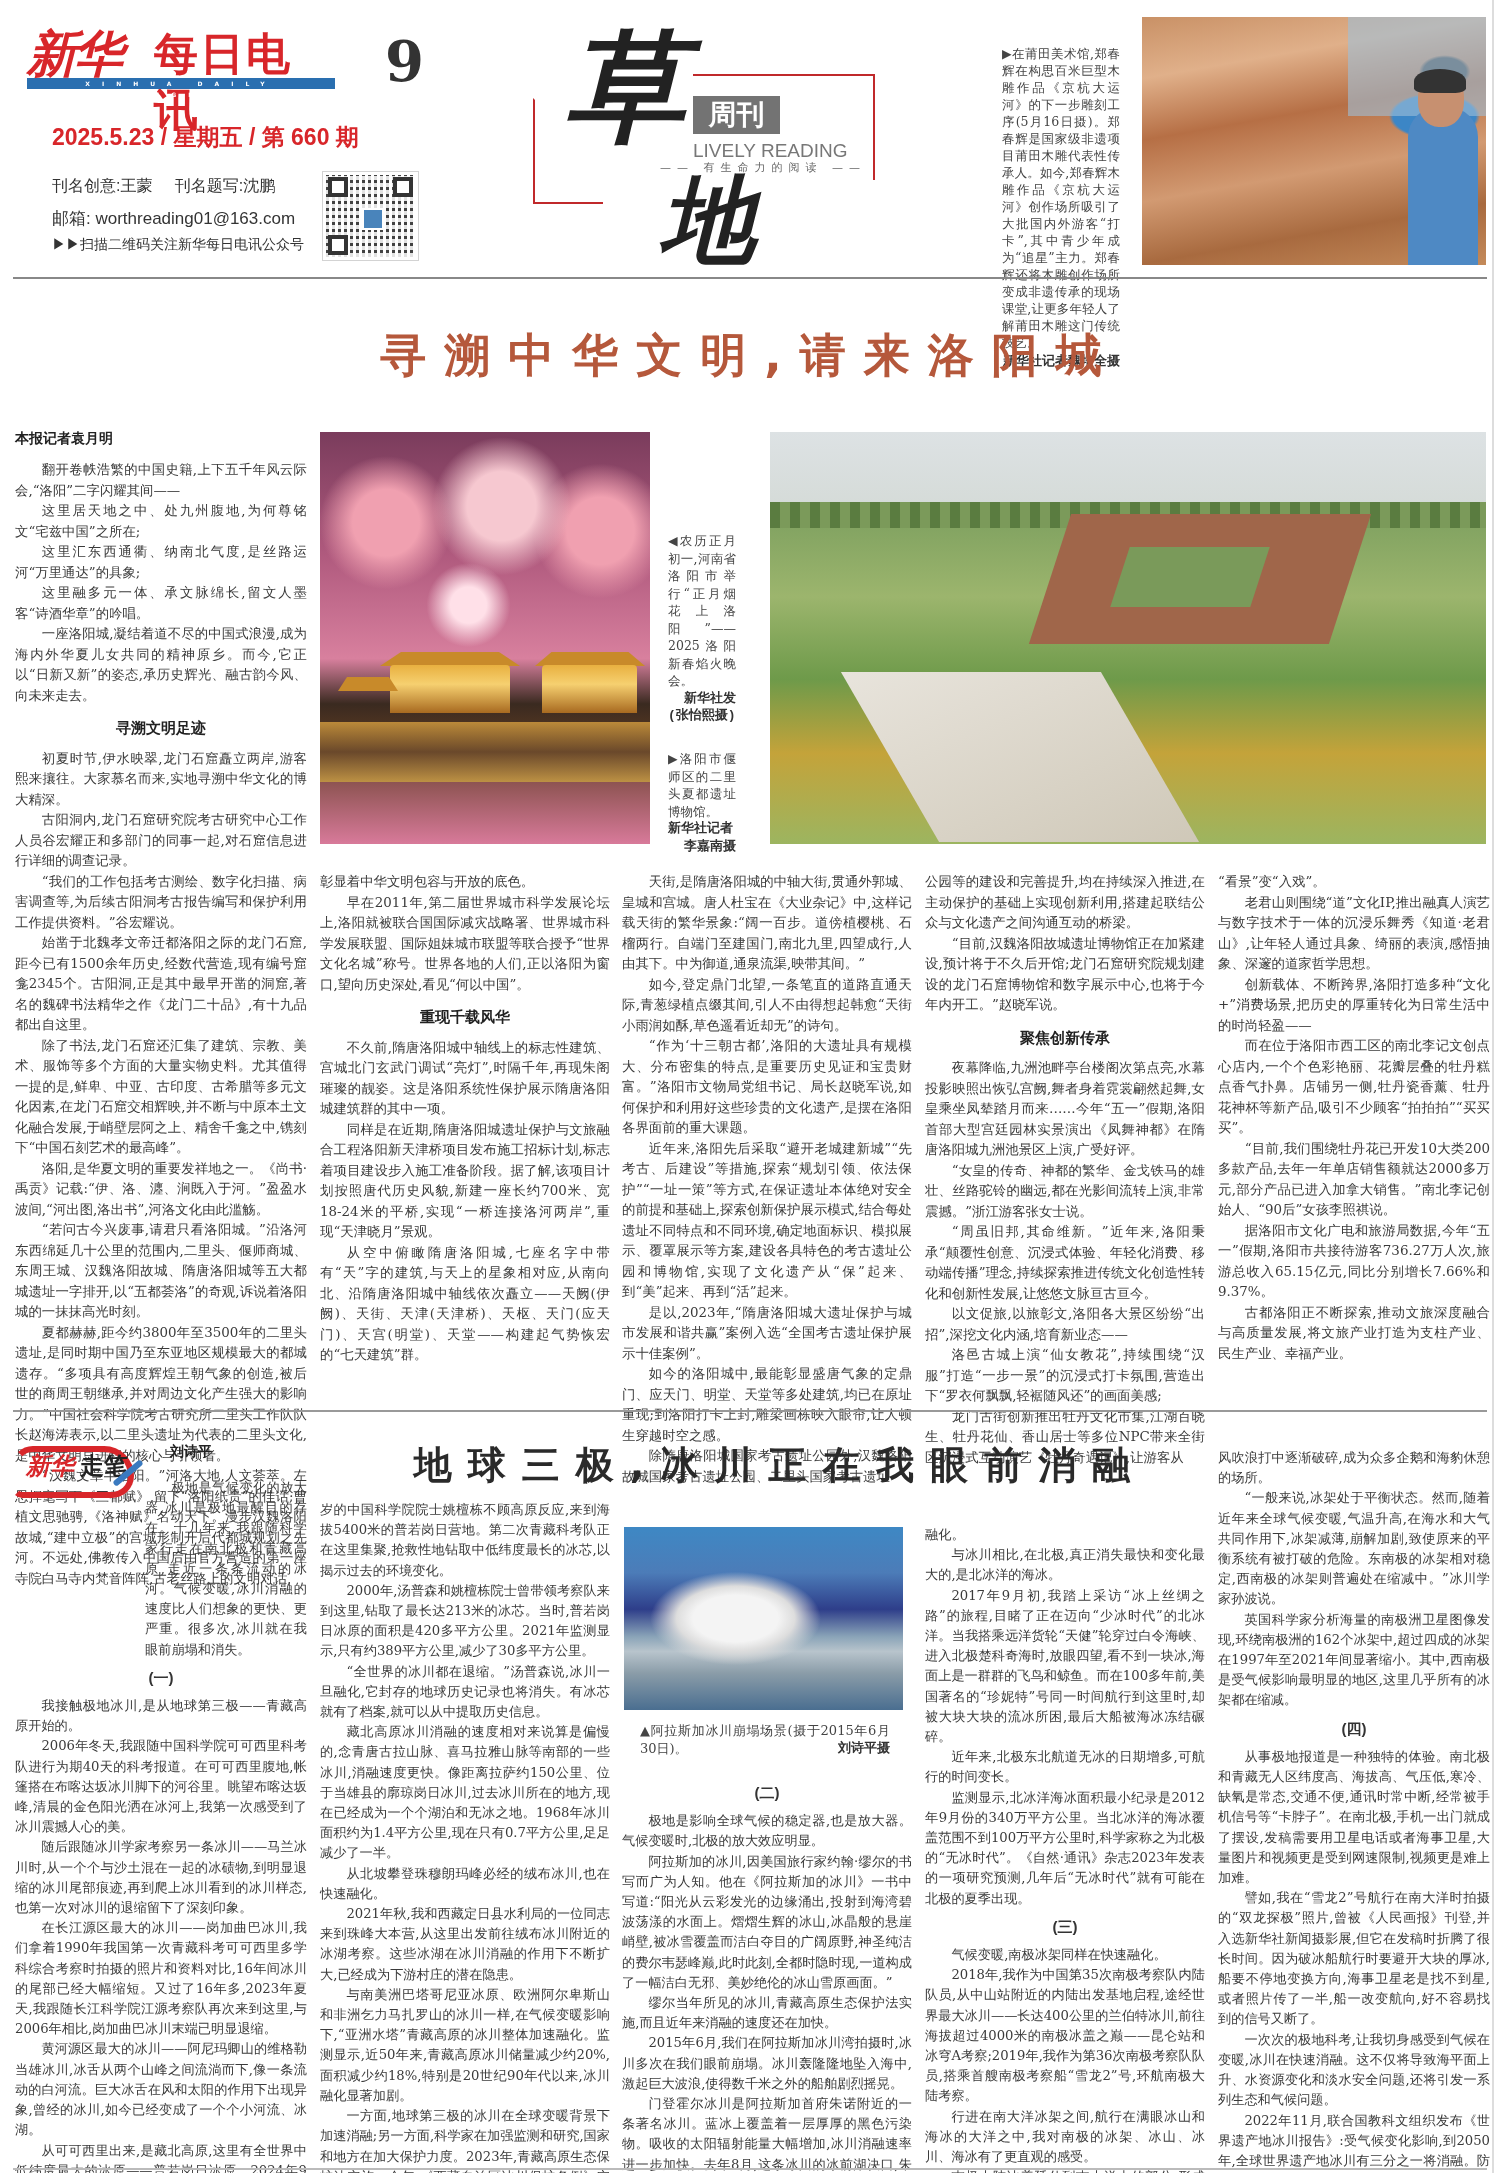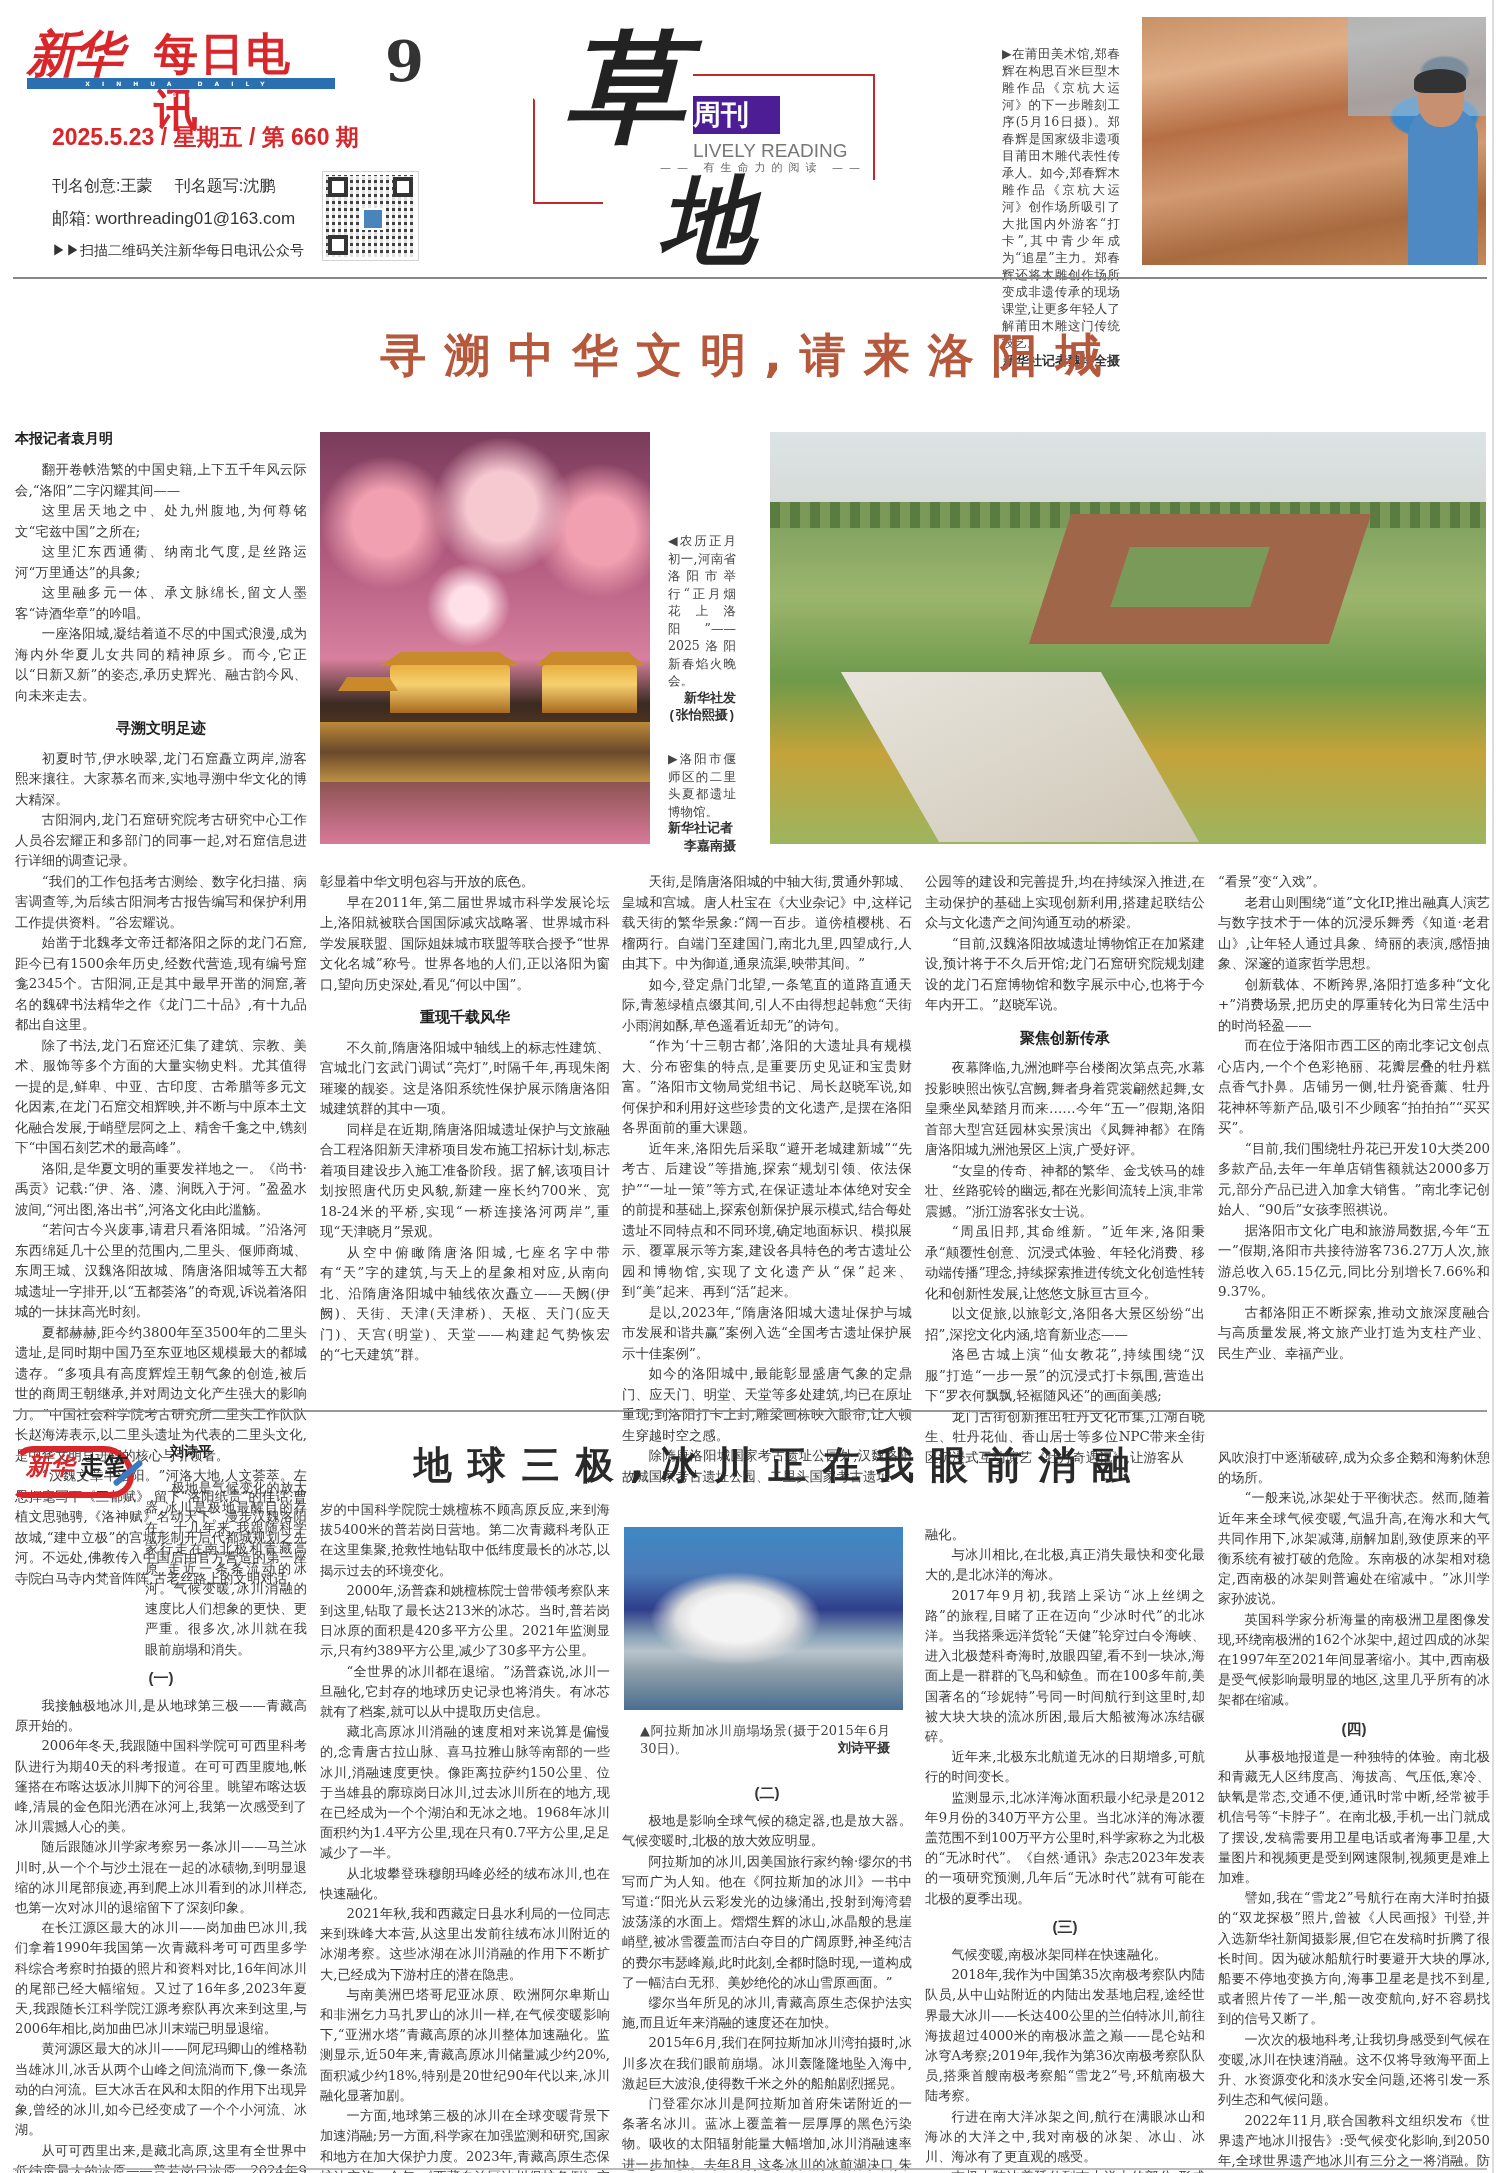--- a/index.html
+++ b/index.html
@@ -15,21 +15,21 @@
 .qr{left:323px;top:172px;width:95px;height:88px;background:
  repeating-linear-gradient(90deg,#222 0 3px,#fff 3px 6px),#fff;opacity:.85;border:3px solid #fff;outline:1px solid #ccc}
 .qr-inner{position:absolute;left:0;top:0;width:100%;height:100%;background:repeating-linear-gradient(0deg,rgba(255,255,255,.85) 0 4px,transparent 4px 7px)}
 .qr-c{position:absolute;width:20px;height:20px;border:4px solid #111;background:#fff}
 .qr-logo{position:absolute;left:36px;top:33px;width:22px;height:22px;background:#2a6fb0;border:2px solid #fff}
 .rule-top{left:13px;top:277px;width:1474px;height:2px;background:#888}
 .brand-cao{left:565px;top:32px;font-family:"DejaVu Serif",serif;font-size:120px;font-weight:bold;color:#222;font-style:italic;line-height:110px}
 .brand-di{left:660px;top:175px;font-family:"DejaVu Serif",serif;font-size:95px;font-weight:bold;color:#222;font-style:italic;line-height:90px}
 .frame-l{left:533px;top:98px;width:70px;height:106px;border-left:2px solid #c0292b;border-bottom:2px solid #c0292b;border-top:2px solid transparent}
 .frame-r{left:693px;top:74px;width:182px;height:106px;border-top:2px solid #c0292b;border-right:2px solid #c0292b}
-.zhoukan{left:693px;top:96px;width:87px;height:38px;background:#4c1d95;color:#fff;font-family:"DejaVu Sans",sans-serif;font-weight:bold;font-size:28px;text-align:left;line-height:38px}
+.zhoukan{left:693px;top:96px;width:87px;height:38px;background:#737373;color:#fff;font-family:"DejaVu Sans",sans-serif;font-weight:bold;font-size:28px;text-align:center;line-height:38px}
 .lively{left:693px;top:140px;font-family:"Liberation Sans",sans-serif;font-size:19px;color:#777}
 .slogan{left:660px;top:160px;font-size:11px;color:#666;letter-spacing:6px;font-family:"DejaVu Sans",sans-serif}
 .top-caption{left:1002px;top:45px;width:118px;font-size:12.5px;line-height:17px;color:#444;text-align:justify}
 .credit{font-family:Liberation Mono, monospace;font-weight:bold;color:#333;font-size:13px}
 .photo{overflow:hidden}
 .photo-woodcarving{left:1142px;top:17px;width:344px;height:248px;background:
  radial-gradient(ellipse at 85% 40%,#3c86c6 0 10%,transparent 11%),
  radial-gradient(ellipse at 88% 22%,#444 0 5%,transparent 6%),
  linear-gradient(170deg,#c99166 0%,#e0b08a 20%,#b66f45 40%,#d29a72 60%,#a86a3f 80%,#c48a5a 100%)}
 .photo-woodcarving .sky{position:absolute;right:0;top:0;width:40%;height:40%;background:#9fc0d8;opacity:.6}
@@ -84,21 +84,21 @@
 <div class="abs page-num">9</div>
 <div class="abs dateline">2025.5.23 / 星期五 / 第 660 期</div>
 <div class="abs meta" style="top:176px">
   <span>刊名创意:王蒙</span>&nbsp;&nbsp;&nbsp;&nbsp;
   <span>刊名题写:沈鹏</span>
 </div>
 <div class="abs meta" style="top:207px;font-size:17px">
   <span>邮箱:</span>
   <span>worthreading01@163.com</span>
 </div>
-<div class="abs meta" style="top:242px;font-size:14px">▶▶扫描二维码关注新华每日电讯公众号</div>
+<div class="abs meta" style="top:236px;font-size:14px">▶▶扫描二维码关注新华每日电讯公众号</div>
 <div class="abs qr">
   <div class="qr-inner"></div>
   <div class="qr-c" style="left:2px;top:2px"></div>
   <div class="qr-c" style="right:2px;top:2px"></div>
   <div class="qr-c" style="left:2px;bottom:2px"></div>
   <div class="qr-logo"></div>
 </div>
 
 <div class="abs frame-l"></div>
 <div class="abs frame-r"></div>

